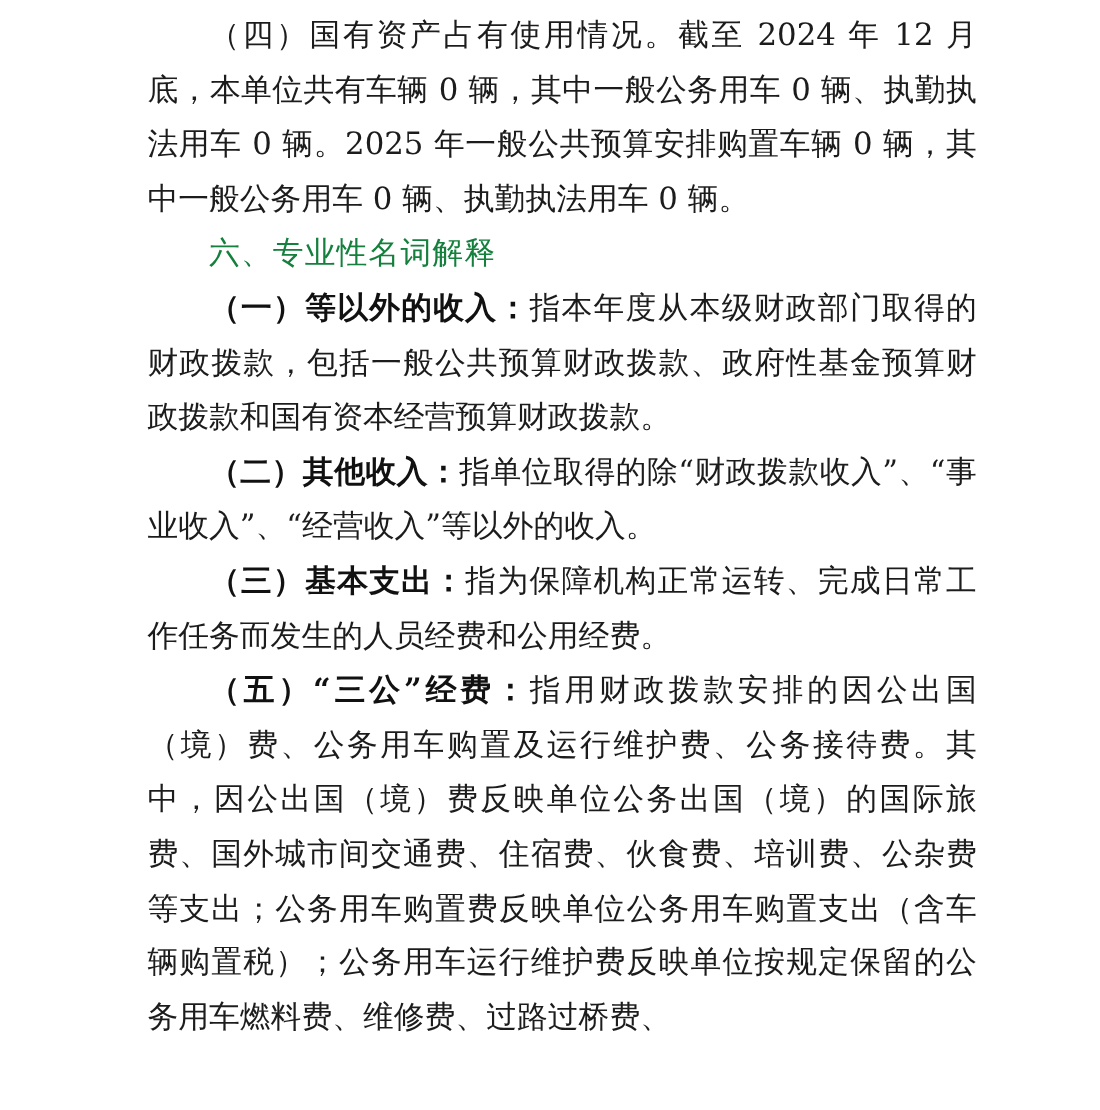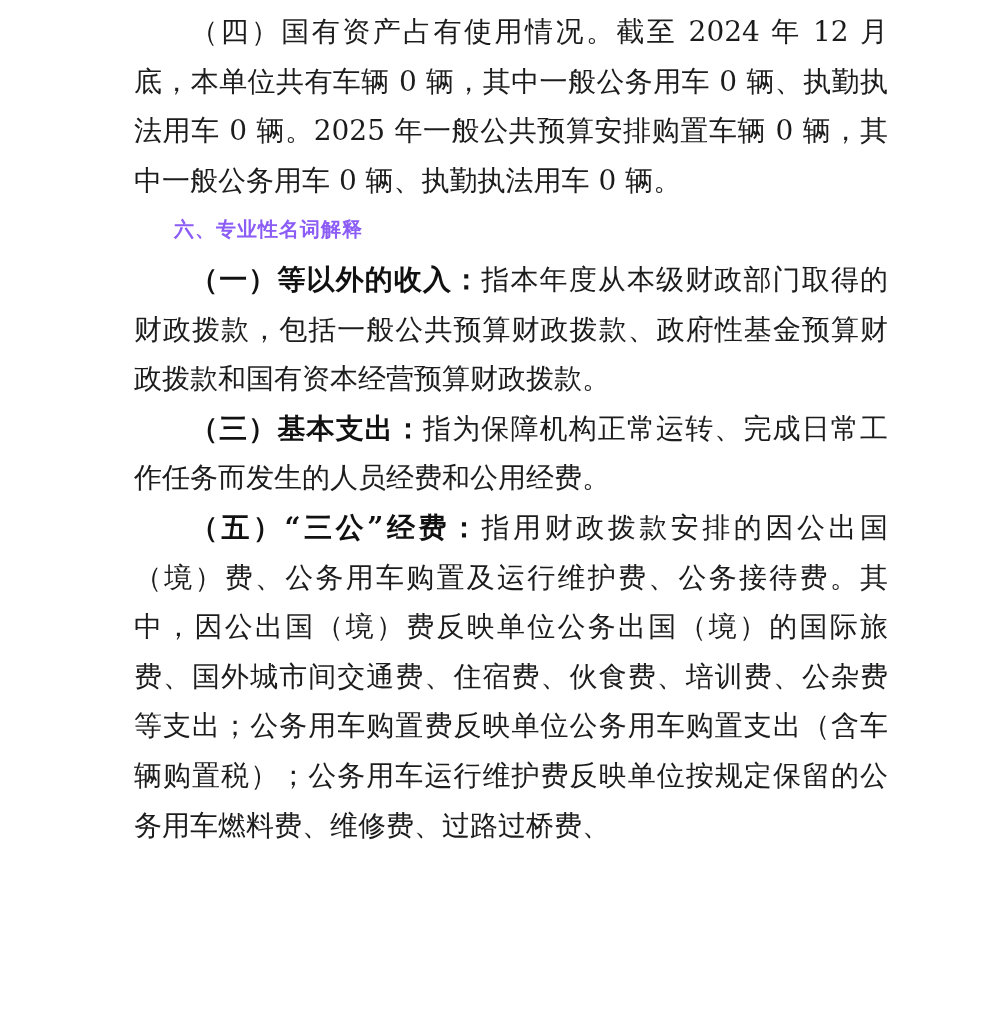--- a/index.html
+++ b/index.html
@@ -27,43 +27,44 @@
     line-height: 49.6px;
     color: #1c1c1c;
     text-indent: 2em;
     text-align: justify;
     text-justify: inter-character;
     word-break: break-all;
   }
 
   .section-heading {
     font-family: "DejaVu Sans", "Liberation Sans", sans-serif;
-    font-weight: 700;
-    font-size: 20px;
+    font-weight: 400;
+    font-size: 28px;
     line-height: 49.6px;
-    color: #8b5cf6;
+    color: #15803d;
     text-indent: 2em;
     letter-spacing: 1px;
   }
 
   .term-lead {
     font-weight: 700;
     color: #111111;
   }
 </style>
 </head>
 <body>
 
 <div class="page">
 
   <p class="body-para">（四）国有资产占有使用情况。截至 2024 年 12 月底，本单位共有车辆 0 辆，其中一般公务用车 0 辆、执勤执法用车 0 辆。2025 年一般公共预算安排购置车辆 0 辆，其中一般公务用车 0 辆、执勤执法用车 0 辆。</p>
 
   <h2 class="section-heading">六、专业性名词解释</h2>
 
   <p class="body-para"><span class="term-lead">（一）等以外的收入：</span><span>指本年度从本级财政部门取得的财政拨款，包括一般公共预算财政拨款、政府性基金预算财政拨款和国有资本经营预算财政拨款。</span></p>
 
+  <p class="body-para"><span class="term-lead">（二）其他收入：</span><span>指单位取得的除“财政拨款收入”、“事业收入”、“经营收入”等以外的收入。</span></p>
 
   <p class="body-para"><span class="term-lead">（三）基本支出：</span><span>指为保障机构正常运转、完成日常工作任务而发生的人员经费和公用经费。</span></p>
 
 
   <p class="body-para"><span class="term-lead">（五）“三公”经费：</span><span>指用财政拨款安排的因公出国（境）费、公务用车购置及运行维护费、公务接待费。其中，因公出国（境）费反映单位公务出国（境）的国际旅费、国外城市间交通费、住宿费、伙食费、培训费、公杂费等支出；公务用车购置费反映单位公务用车购置支出（含车辆购置税）；公务用车运行维护费反映单位按规定保留的公务用车燃料费、维修费、过路过桥费、</span></p>
 
 </div>
 
 </body></html>

